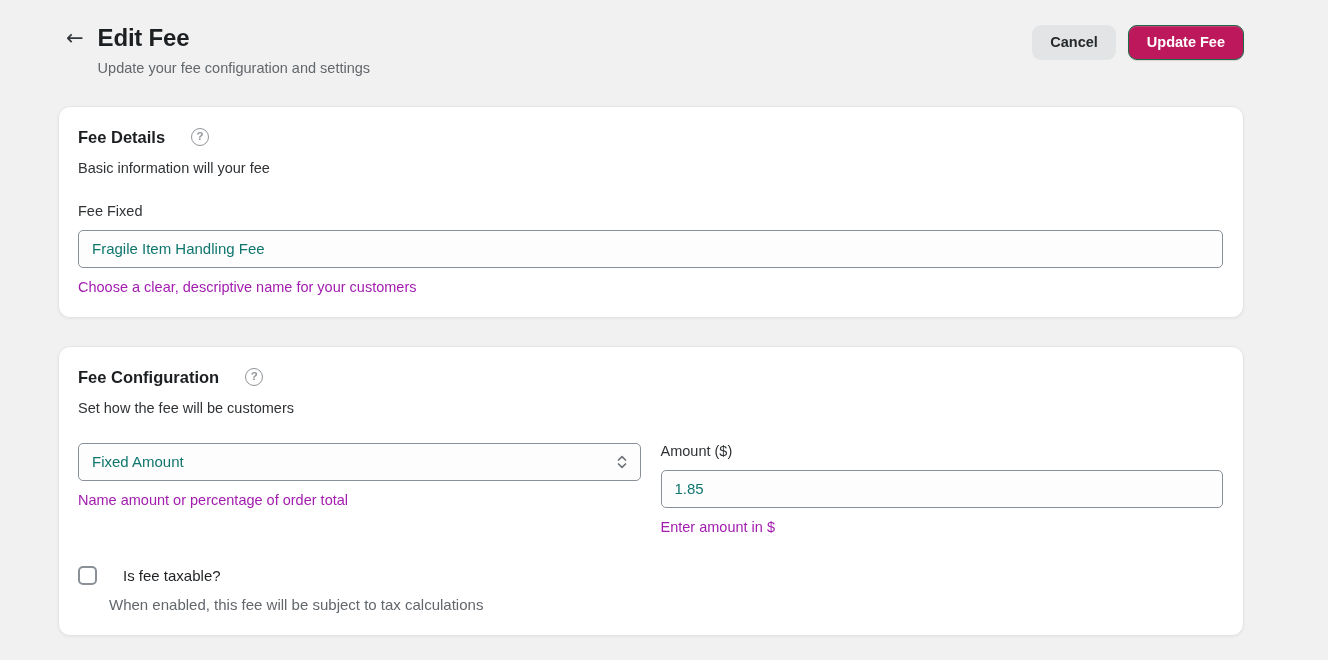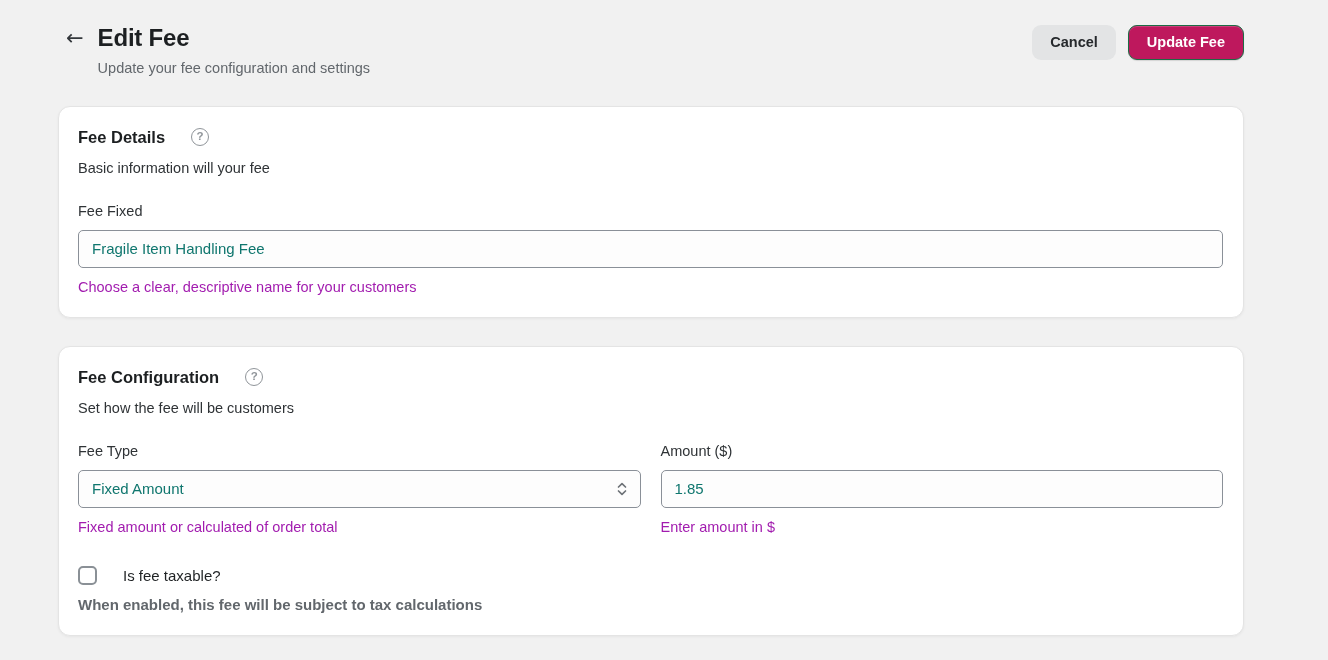--- a/index.html
+++ b/index.html
@@ -107,21 +107,21 @@
   
   .checkbox-section { margin-top: 31px; }
   .checkbox-row { display: flex; align-items: center; gap: 26px; }
   .checkbox {
     appearance: none; -webkit-appearance: none;
     width: 19px; height: 19px;
     border: 2px solid #8a9096; border-radius: 5px;
     background: #ffffff; cursor: pointer; flex-shrink: 0;
   }
   .checkbox-label { font-size: 15px; color: #1f2224; cursor: pointer; }
-  .checkbox-helper { margin-top: 11px; font-size: 15px; color: #62676c; font-weight: bold; }
+  .checkbox-helper { margin-top: 11px; margin-left: 31px; font-size: 15px; color: #62676c; }
 </style>
 </head>
 <body style="background: rgb(241, 241, 241);">
 
 <div class="page">
 
   <div class="page-header">
     <div class="header-left">
       <button class="back-btn">←</button>
       <div class="title-block">
@@ -151,31 +151,30 @@
 
   <div class="card">
     <div class="card-title-row">
       <span class="card-title">Fee Configuration</span>
       <span class="help-icon">?</span>
     </div>
     <div class="card-subtitle">Set how the fee will be customers</div>
 
     <div class="field-grid">
       <div>
-        <div class="field-label">Fee Type</div>
         <div class="select-wrap">
           <div class="select-box">Fixed Amount</div>
           <span class="select-chevron">
             <svg width="14" height="16" viewBox="0 0 14 16" fill="none">
               <path d="M3.5 6 L7 2.7 L10.5 6" stroke="currentColor" stroke-width="1.7" stroke-linecap="round" stroke-linejoin="round"></path>
               <path d="M3.5 10 L7 13.3 L10.5 10" stroke="currentColor" stroke-width="1.7" stroke-linecap="round" stroke-linejoin="round"></path>
             </svg>
           </span>
         </div>
-        <div class="field-helper">Fixed amount or calculated of order total</div>
+        <div class="field-helper">Name amount or percentage of order total</div>
       </div>
 
       <div>
         <div class="field-label">Amount ($)</div>
         <input type="text" class="text-input" value="1.85" style="">
         <div class="field-helper">Enter amount in $</div>
       </div>
     </div>
 
     <div class="checkbox-section">

